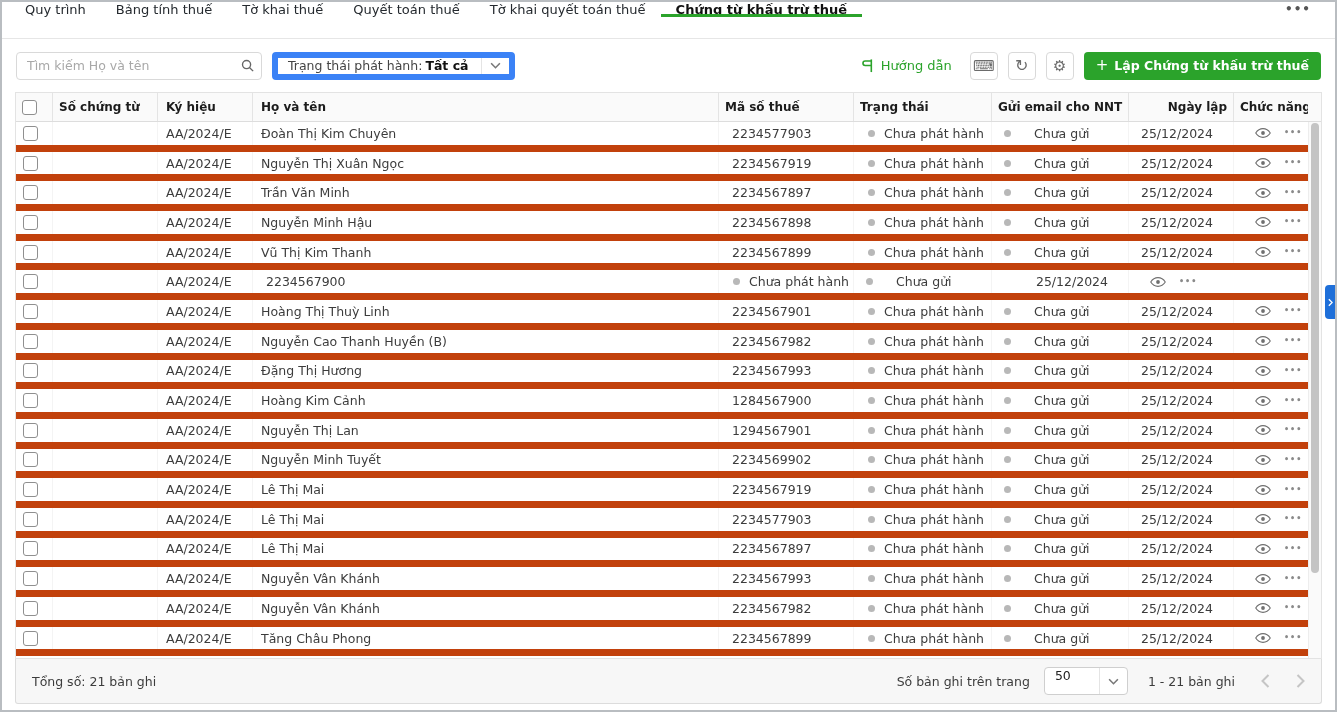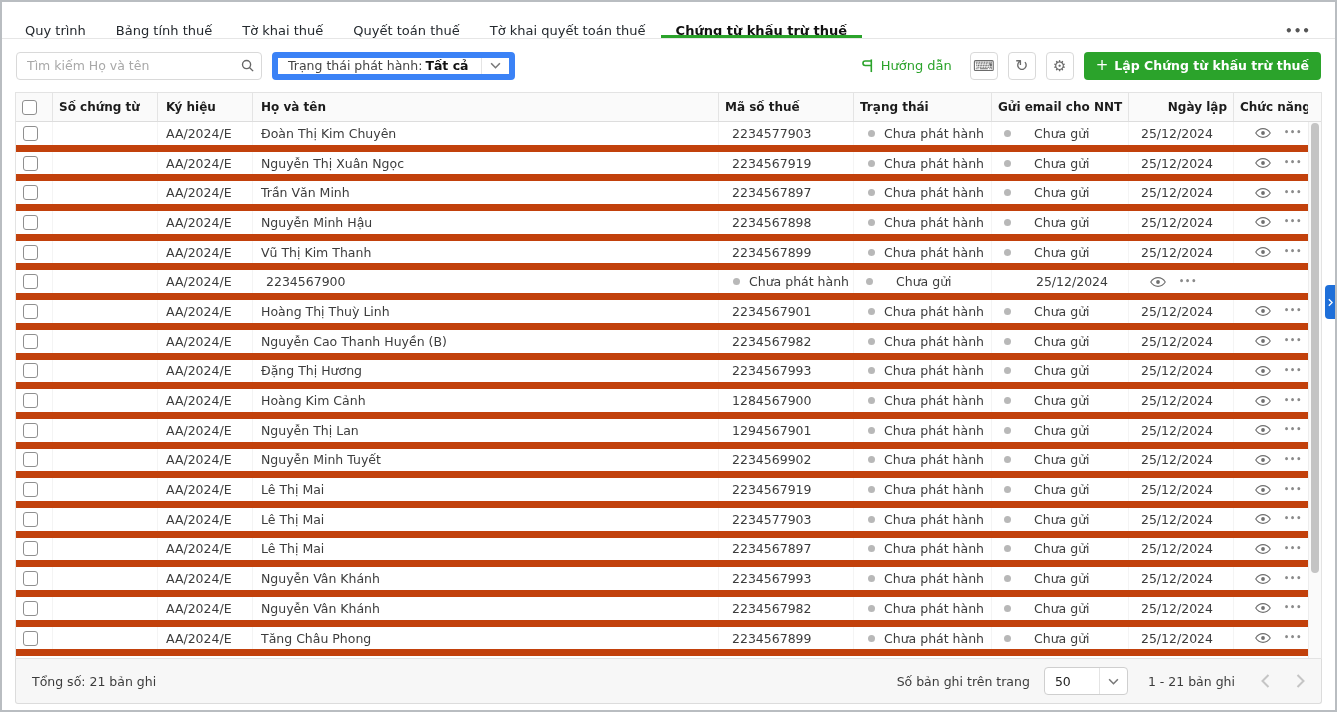--- a/index.html
+++ b/index.html
@@ -7,21 +7,21 @@
     --border:#e3e3e3;
     --dot:#b8b8b8;
     --blue:#1e6fd9;
   }
   *{box-sizing:border-box;margin:0;padding:0;}
   html,body{background:#fff;}
   body{font-family:"DejaVu Sans","Liberation Sans",sans-serif;font-size:12.5px;color:#3c3c3c;}
   .window{width:1337px;height:712px;border:2px solid #b9bdc1;background:#fff;display:flex;flex-direction:column;position:relative;overflow:hidden;}
 
   
-  .tabbar{height:37px;flex:0 0 37px;display:flex;align-items:flex-end;border-bottom:1px solid #e6e6e6;padding-left:8px;}
+  .tabbar{height:37px;flex:0 0 37px;display:flex;align-items:flex-start;border-bottom:1px solid #e6e6e6;padding-left:8px;}
   .tab{display:flex;align-items:center;padding:0 15px;font-size:13px;color:#24292e;cursor:pointer;position:relative;white-space:nowrap;}
   .tab.active{font-weight:bold;color:#111;}
   .tab.active::after{content:"";position:absolute;left:0;right:0;bottom:0;height:3px;background:var(--accent);}
   .tabbar-more{margin-left:auto;display:flex;align-items:center;padding:0 24px;color:#555;font-size:16px;font-weight:bold;cursor:pointer;letter-spacing:1px;}
 
   
   .toolbar{height:53px;flex:0 0 53px;display:flex;align-items:center;padding:0 14px;gap:10px;}
   .searchbox{width:246px;height:28px;border:1px solid #d9d9d9;border-radius:4px;display:flex;align-items:center;background:#fff;}
   .searchbox input{flex:1;border:0;outline:0;padding:0 6px 0 10px;font:inherit;color:#333;min-width:0;background:transparent;}
   .searchbox input::placeholder{color:#a8a8a8;}
@@ -69,21 +69,21 @@
   .vscroll{position:absolute;top:29px;right:0;bottom:0;width:13px;background:#fafafa;border-left:1px solid #ededed;}
   .vthumb{position:absolute;top:1px;left:2px;width:8px;height:84%;background:#c4c4c4;border-radius:5px;cursor:grab;}
 
   
   .panel-toggle{position:absolute;right:0;top:283px;width:10px;height:34px;background:var(--blue);border-radius:4px 0 0 4px;display:flex;align-items:center;justify-content:center;color:#fff;font-size:9px;cursor:pointer;z-index:5;}
 
   
   .footer{flex:0 0 45px;margin:0 13px 6px;border:1px solid #dcdcdc;border-top:0;border-radius:0 0 3px 3px;background:#f7f7f7;display:flex;align-items:center;padding:0 16px;color:#3c3c3c;}
   .footer .total{white-space:nowrap;}
   .footer-right{margin-left:auto;display:flex;align-items:center;gap:14px;}
-  .pagesize{height:28px;width:84px;border:1px solid #cfcfcf;border-radius:4px;background:#fff;display:flex;align-items:center;cursor:pointer;}
+  .pagesize{height:28px;width:84px;border:1px solid #cfcfcf;border-radius:4px;background:#fff;display:flex;cursor:pointer;}
   .pagesize .ps-val{flex:1;padding-left:10px;color:#222;}
   .pagesize .ps-chev{flex:0 0 28px;height:100%;border-left:1px solid #e4e4e4;display:flex;align-items:center;justify-content:center;color:#777;}
   .range{white-space:nowrap;margin:0 6px;}
   .pager{display:flex;align-items:center;gap:26px;margin-left:6px;}
   .pg{color:#c5c5c5;font-size:17px;font-weight:bold;cursor:default;line-height:1;}
   svg{display:block;}
 </style>
 </head>
 <body>
 

